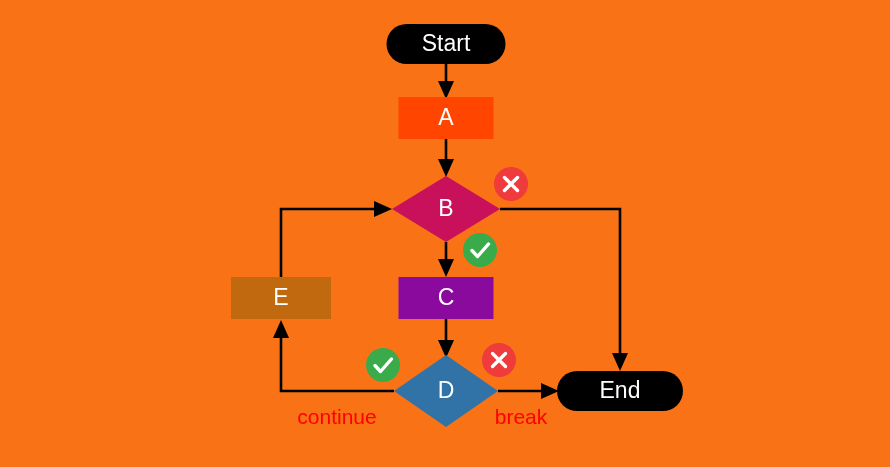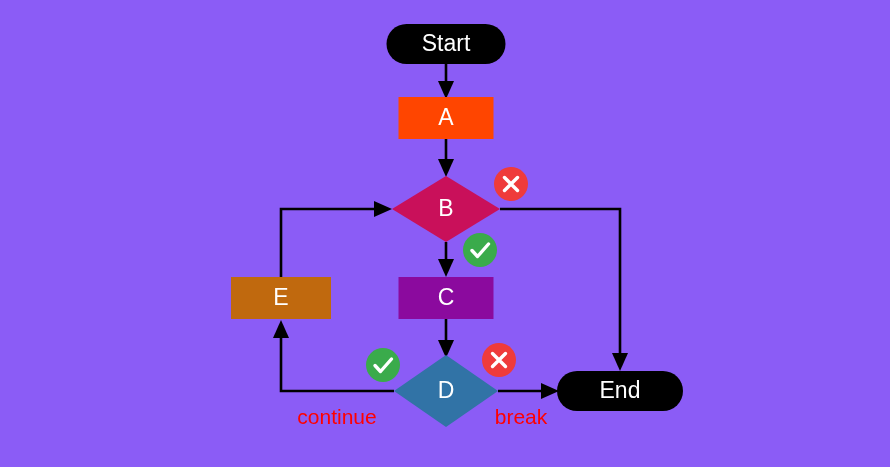--- a/index.html
+++ b/index.html
@@ -11,21 +11,21 @@
   body {
     width: 890px;
     height: 467px;
     font-family: "Liberation Sans", sans-serif;
     overflow: hidden;
   }
   #canvas-wrap {
     position: relative;
     width: 890px;
     height: 467px;
-    background: #8b5cf6;
+    background: #f97316;
   }
   svg#flowchart {
     display: block;
     width: 890px;
     height: 467px;
   }
   .node-label {
     font-family: "Liberation Sans", sans-serif;
     font-size: 23px;
     fill: #ffffff;

